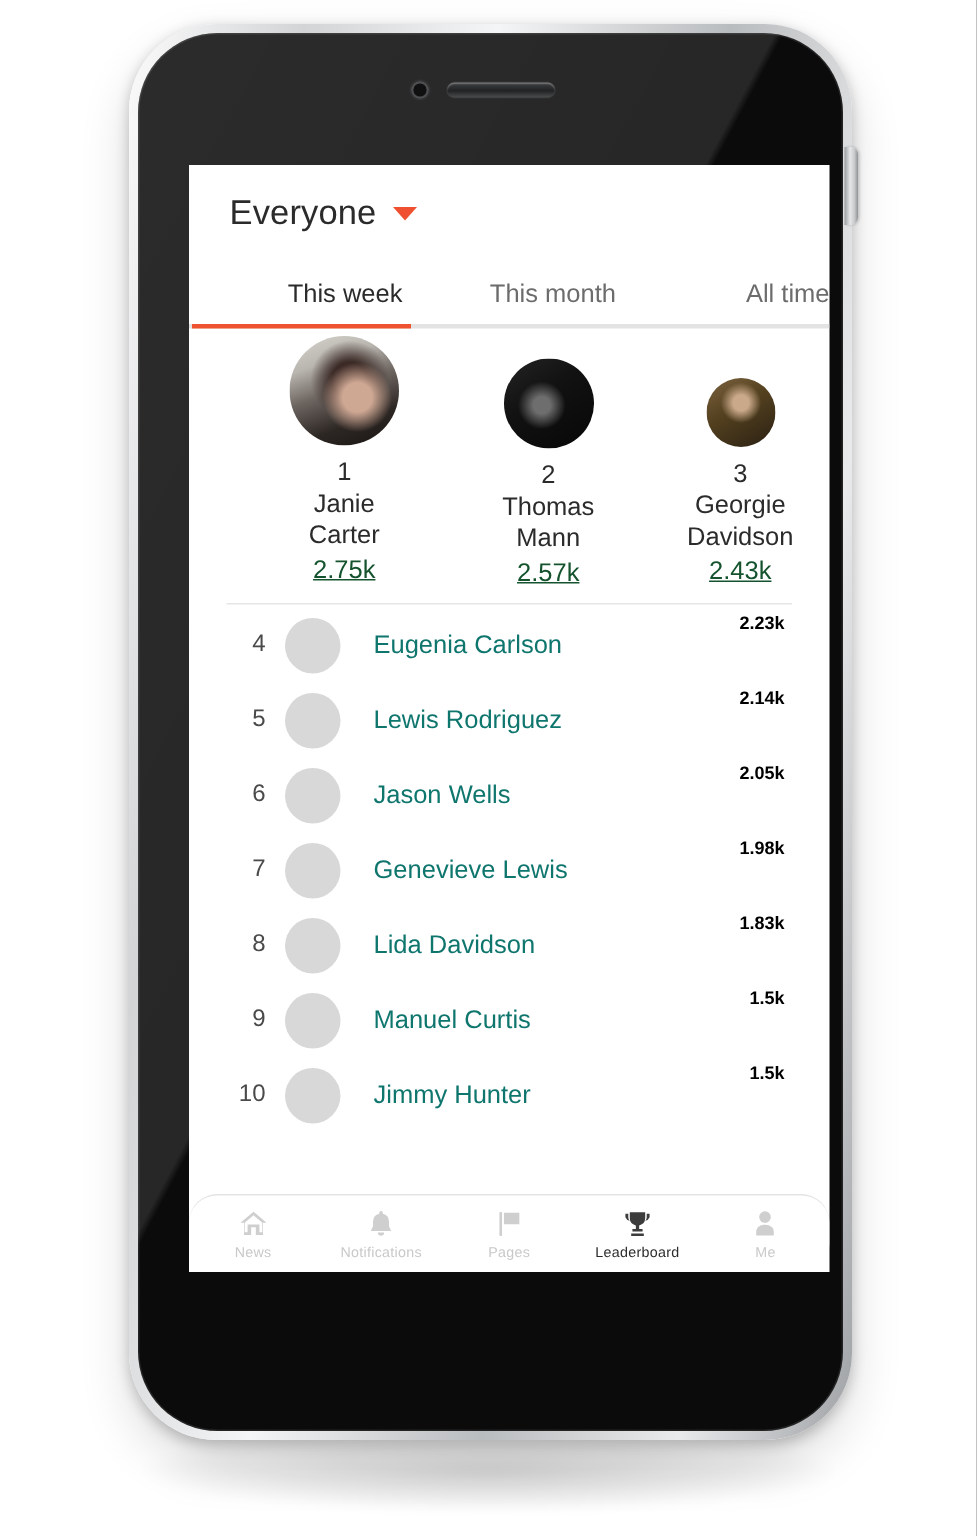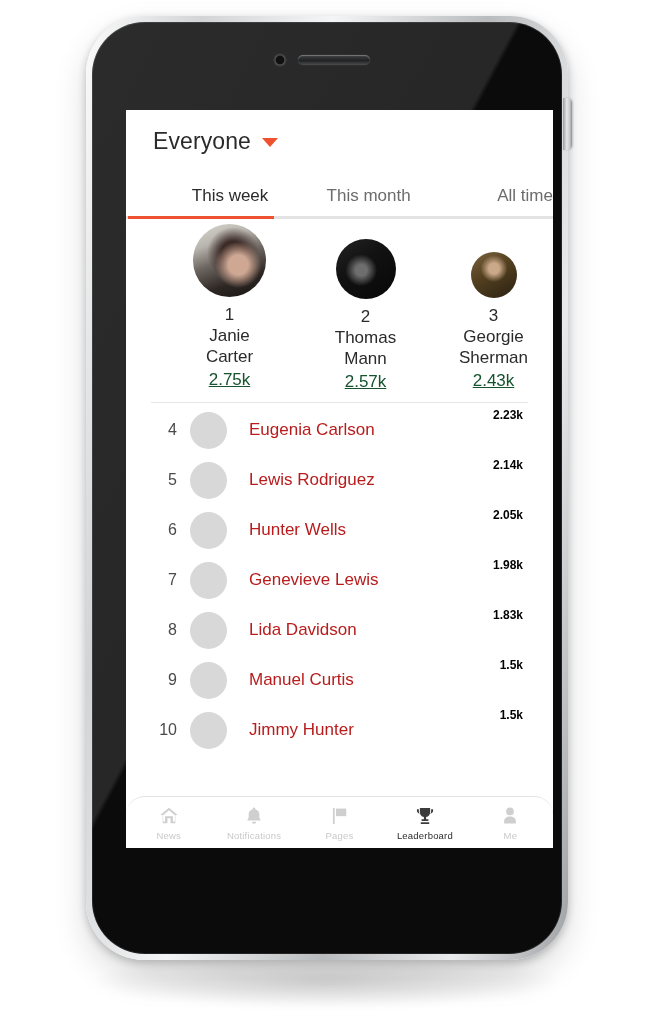--- a/index.html
+++ b/index.html
@@ -87,21 +87,21 @@
   .pod3{ left:310px; top:33px; width:115px; }
   .pod3 .ava{ width:46px; height:46px; }
 
   .divider{ height:1px; background:#e6e6e6; margin:0 25px; }
 
   
   .rows{ padding-top:2px; }
   .row{ position:relative; height:50px; display:flex; align-items:center; cursor:pointer; }
   .rk{ width:64px; text-align:right; padding-right:13px; font-size:16px; color:#4a4a4a; }
   .ravatar{ width:37px; height:37px; border-radius:50%; overflow:hidden; background:#d8d8d8; flex:0 none; }
-  .rname{ flex:1; padding-left:22px; font-size:17px; color:#b91c1c; }
+  .rname{ flex:1; padding-left:22px; font-size:17px; color:#0f766e; }
   .rscore{ font-size:12px; color:#000000; padding-right:30px;font-weight:bold; }
   .row.up .rscore{ align-self:flex-start; margin-top:3px; }
 
   
   .navbar{ position:absolute; left:0; bottom:0; width:100%; height:52px;
            border-top:1px solid #e4e4e4; background:#fff; display:flex;border-radius:19px; }
   .navitem{ flex:1; display:flex; flex-direction:column; align-items:center;
             justify-content:center; gap:3px; cursor:pointer; }
   .navicon{ width:22px; height:22px; display:block; }
   .navlabel{ font-size:9.5px; color:#c9c9c9; letter-spacing:.2px; }
@@ -194,21 +194,21 @@
         <div class="nm">Thomas</div>
         <div class="nm">Mann</div>
         <div class="sc">2.57k</div>
       </div>
       <div class="pod pod3">
         <div class="ava">
             <div class="ph ph-georgie"></div>
           </div>
         <div class="rank">3</div>
         <div class="nm">Georgie</div>
-        <div class="nm">Sherman</div>
+        <div class="nm">Davidson</div>
         <div class="sc">2.43k</div>
       </div>
     </div>
 
     <div class="divider"></div>
 
     <div class="rows">
       <div class="row up">
         <span class="rk">4</span>
         <span class="ravatar"><span class="ph ph-eugenia"></span></span>
@@ -217,21 +217,21 @@
       </div>
       <div class="row up">
         <span class="rk">5</span>
         <span class="ravatar"><span class="ph ph-bessie"></span></span>
         <span class="rname">Lewis Rodriguez</span>
         <span class="rscore">2.14k</span>
       </div>
       <div class="row up">
         <span class="rk">6</span>
         <span class="ravatar"><span class="ph ph-jason"></span></span>
-        <span class="rname">Hunter Wells</span>
+        <span class="rname">Jason Wells</span>
         <span class="rscore">2.05k</span>
       </div>
       <div class="row up">
         <span class="rk">7</span>
         <span class="ravatar"><span class="ph ph-genevieve"></span></span>
         <span class="rname">Genevieve Lewis</span>
         <span class="rscore">1.98k</span>
       </div>
       <div class="row up">
         <span class="rk">8</span>

